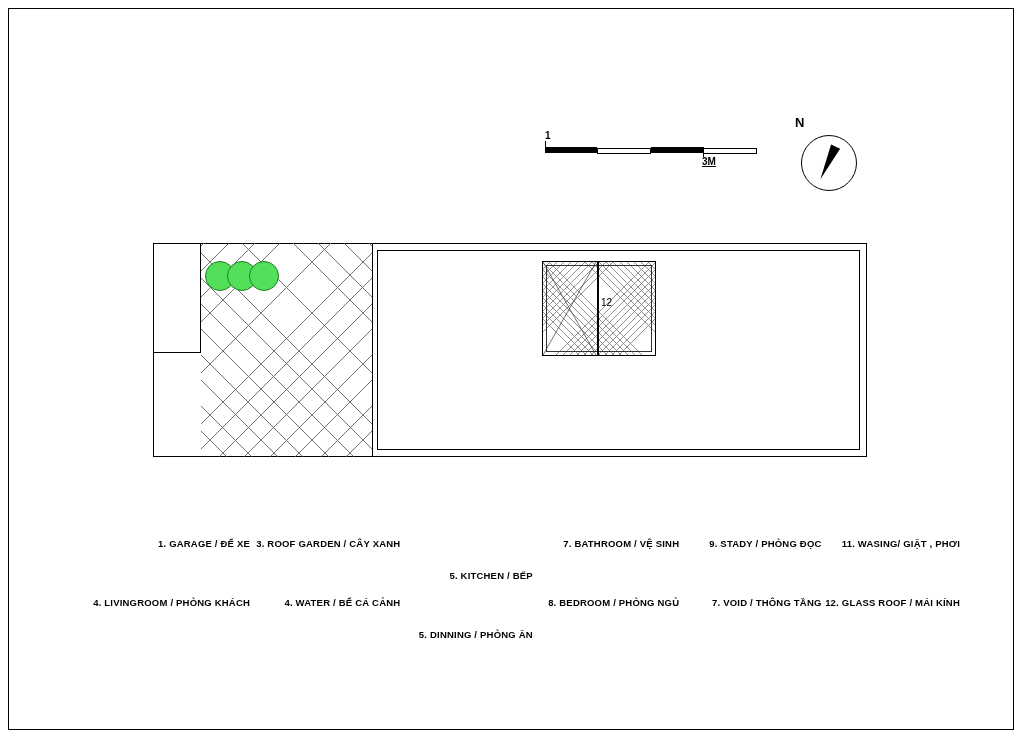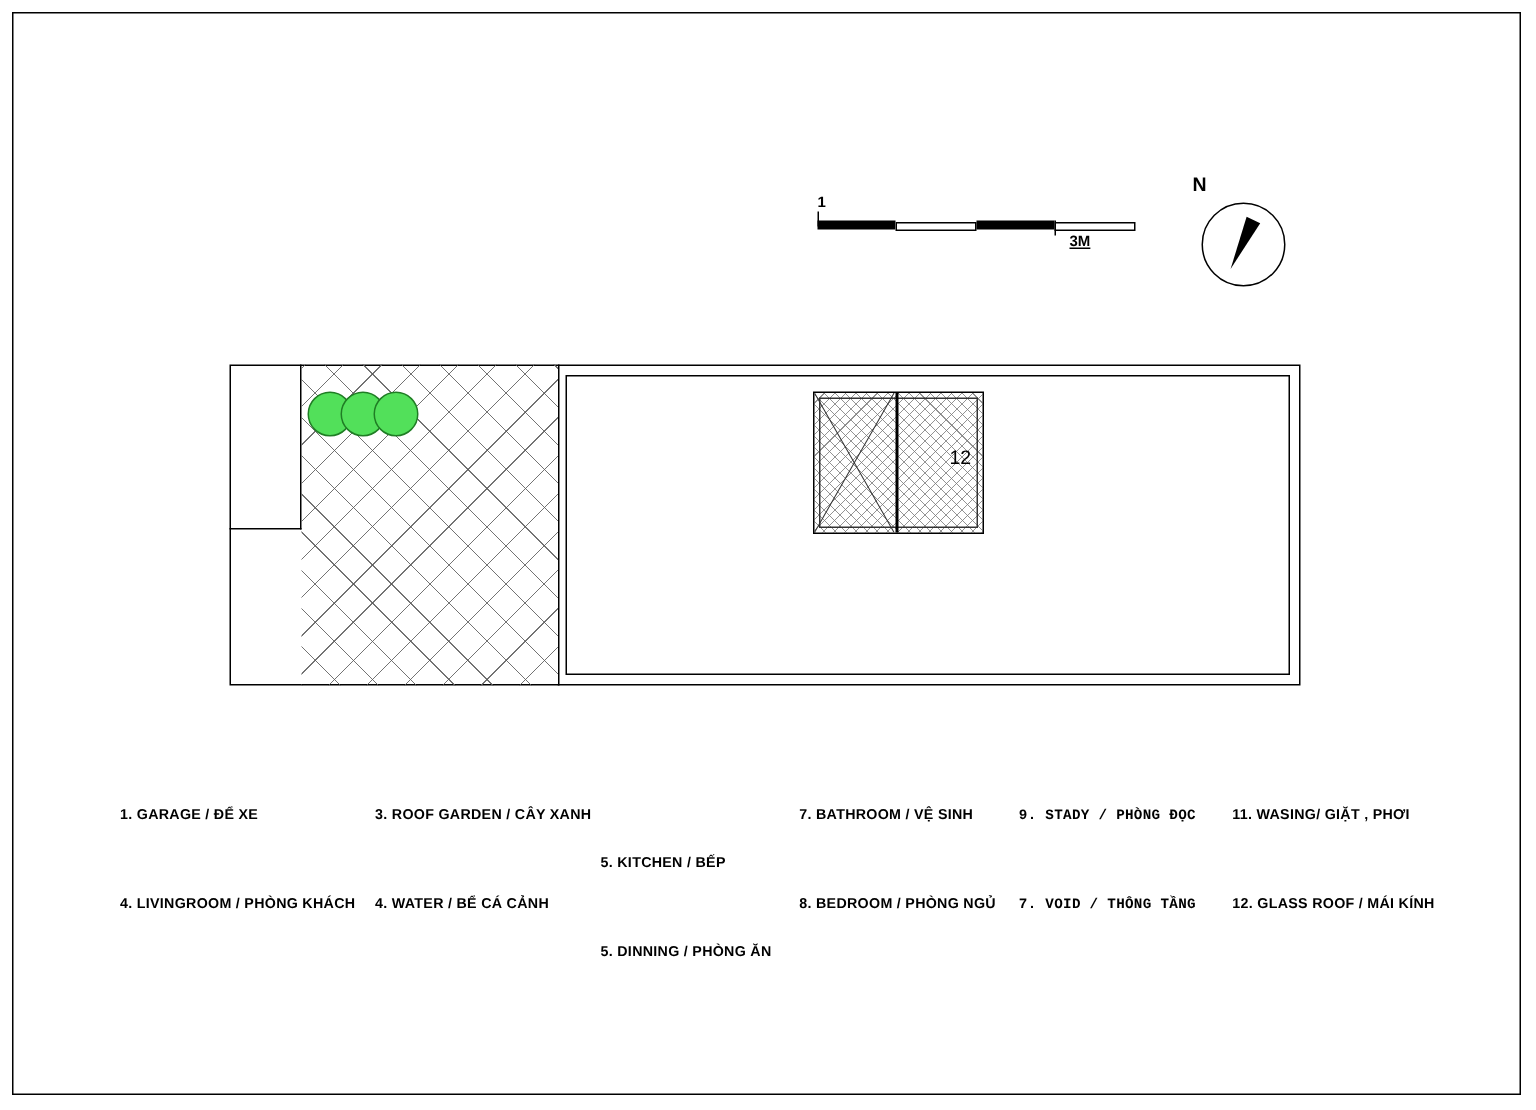--- a/index.html
+++ b/index.html
@@ -54,21 +54,21 @@
     background: #000000;
   }
   .scalebar .lbl {
     position: absolute;
     font-size: 10px;
     font-weight: bold;
     color: #000000;
     font-family: "Liberation Sans", sans-serif;
   }
   .scalebar .lbl.left { left: 0px; top: 0px; }
-  .scalebar .lbl.right { left: 168px; top: 26px; text-decoration: underline; }
+  .scalebar .lbl.right { left: 157px; top: 26px; text-decoration: underline; }
 
   
   .north {
     position: absolute;
     left: 795px;
     top: 115px;
     width: 70px;
     height: 80px;
   }
   .north .circle {
@@ -192,51 +192,52 @@
     left: 0; top: 0;
     width: 100%; height: 100%;
   }
   .glassroof .inner-frame {
     position: absolute;
     left: 3px; top: 3px; right: 3px; bottom: 3px;
     border: 1px solid #333333;
   }
   .glassroof-label {
     position: absolute;
-    left: 480px;
+    left: 448px;
     top: 54px;
-    font-size: 13px;
+    font-size: 10px;
     color: #000000;
     font-family: "Liberation Sans", sans-serif;
   }
 
   
   .legend {
     position: absolute;
     left: 80px;
     top: 538px;
     width: 880px;
   }
   .legend-row {
     display: flex;
     margin-bottom: 16px;
+    text-align: right;
   }
   .legend-col {
     font-size: 9.5px;
     font-weight: bold;
     letter-spacing: 0.2px;
     color: #000000;
     font-family: "Liberation Sans", sans-serif;
     white-space: nowrap;
   }
   .c1 { width: 172px; }
   .c2 { width: 152px; }
   .c3 { width: 134px; margin-top: 32px; }
   .c4 { width: 148px; }
-  .c5 { width: 144px; font-family: Liberation Mono, monospace; }
+  .c5 { width: 144px; }
   .c6 { width: 140px; }
 </style>
 </head>
 <body>
 
 <div id="page">
 
   <div class="sheet-border"></div>
 
   <div class="scalebar">

